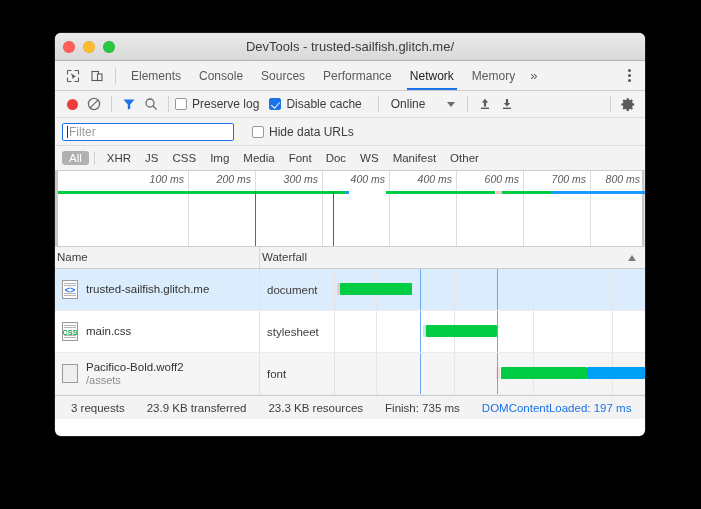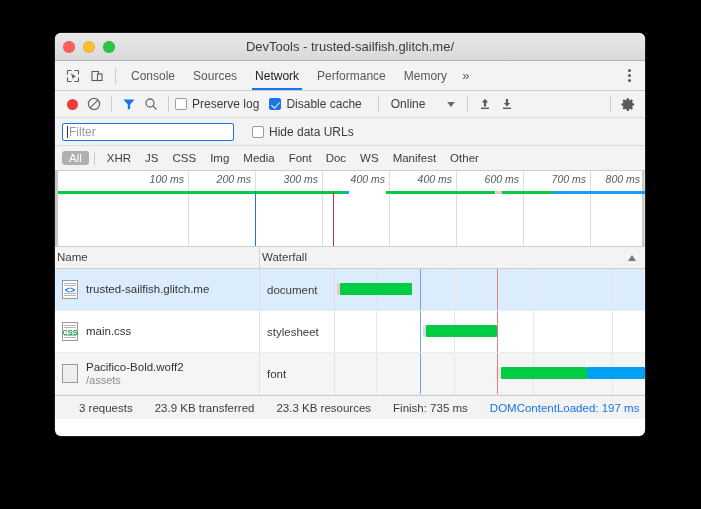--- a/index.html
+++ b/index.html
@@ -213,21 +213,21 @@
   .wf-bar { position: absolute; top: 14px; height: 12px; border-radius: 1px; }
   .wf-line { position: absolute; top: 0; bottom: 0; width: 1px; }
 
   
   #statusbar {
     display: flex; align-items: center;
     height: 23px;
     background: #f3f3f3;
     border-top: 1px solid #cdcdcd;
     font-size: 11.5px; color: #3c3c3c;
-    padding: 0 24px;
+    padding: 0 16px;
   }
   .st-item { white-space: nowrap; }
   .st-sep { width: 1px; height: 13px; background: #cfcfcf; margin: 0 11px; }
   .st-dcl { color: #1a73e8; }
 </style>
 </head>
 <body>
 
 <div id="window">
 
@@ -247,24 +247,25 @@
         <path d="M5 4.3l5 3.4-2.1.5-.9 2.2z" fill="#5a5a5a"></path>
       </svg>
     </div>
     <div class="tb-icon">
       <svg width="14" height="14" viewBox="0 0 14 14">
         <rect x="2" y="2.5" width="6.5" height="9" stroke="#5a5a5a" stroke-width="1.1" fill="none"></rect>
         <rect x="7.5" y="5" width="4.5" height="6.5" stroke="#5a5a5a" stroke-width="1.1" fill="#f3f3f3"></rect>
       </svg>
     </div>
     <div class="vsep"></div>
+    <div class="tab">Elements</div>
     <div class="tab">Console</div>
     <div class="tab">Sources</div>
+    <div class="tab">Performance</div>
     <div class="tab active">Network</div>
-    <div class="tab">Performance</div>
     <div class="tab">Memory</div>
     <div class="chev">»</div>
     <div class="kebab">
         <i></i>
         <i></i>
         <i></i>
       </div>
   </div>
 
   <div id="nettoolbar">

